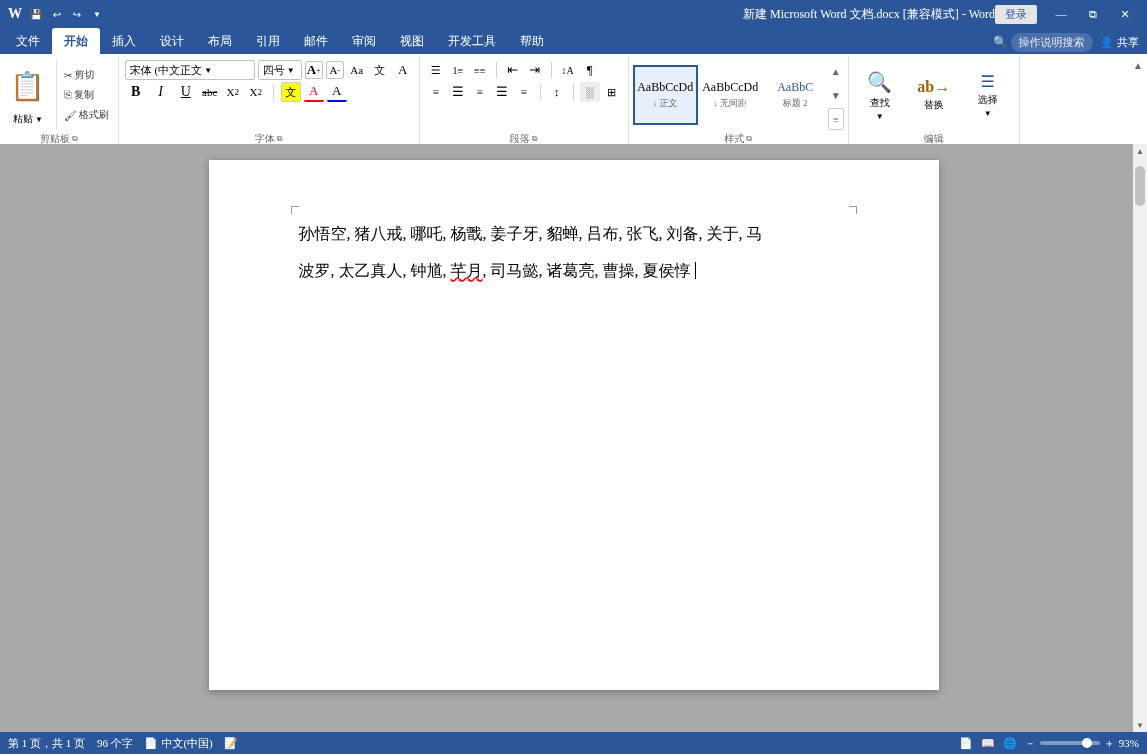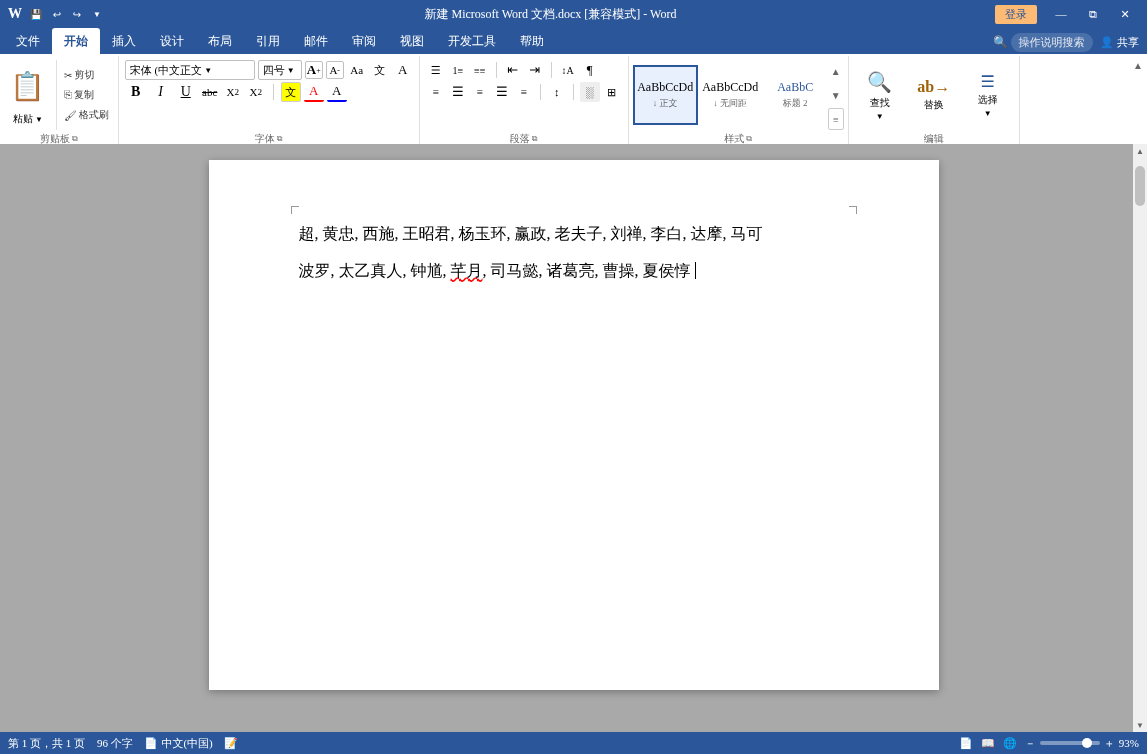--- a/index.html
+++ b/index.html
@@ -9,32 +9,32 @@
     #title-bar {
       background: #2b579a;
       height: 28px;
       display: flex;
       align-items: center;
       justify-content: space-between;
       padding: 0 8px;
       color: white;
     }
     #title-bar .title-left { display: flex; align-items: center; gap: 6px; }
-    #title-bar .title-center { font-size: 12px; color: #fff; flex: 1; text-align: center; }
+    #title-bar .title-center { font-size: 12px; color: #fff; flex: 1; text-align: right; }
     #title-bar .title-right { display: flex; align-items: center; gap: 4px; }
     .win-btn {
       width: 28px; height: 20px; display: flex; align-items: center; justify-content: center;
       font-size: 11px; color: white; cursor: pointer; border-radius: 2px;
     }
     .quick-access { display: flex; align-items: center; gap: 2px; }
     .qa-btn { width: 18px; height: 18px; display: flex; align-items: center; justify-content: center; color: white; font-size: 10px; cursor: pointer; }
 
     
     .login-btn {
-      background: #fdba74;
+      background: #e5e5e5;
       color: #2b579a;
       border: none;
       padding: 2px 10px;
       font-size: 11px;
       border-radius: 2px;
       cursor: pointer;
       margin-right: 6px;
     }
 
     
@@ -594,21 +594,21 @@
 
 <div id="main-area">
 
   <div id="document-page">
 
     <div class="corner-mark corner-tl"></div>
     <div class="corner-mark corner-tr"></div>
 
     <div class="doc-content">
       <div class="doc-line">
-        <span>超, 黄忠, 西施, 王昭君, 杨玉环, 赢政, 老夫子, 刘禅, 李白, 达摩, 马可</span>
+        <span>孙悟空, 猪八戒, 哪吒, 杨戬, 姜子牙, 貂蝉, 吕布, 张飞, 刘备, 关于, 马</span>
       </div>
       <div class="doc-line cursor-line">
         <span>波罗, 太乙真人, 钟馗, </span><span class="wavy-underline">芊月</span><span>, 司马懿, 诸葛亮, 曹操, 夏侯惇</span><span class="text-cursor">&nbsp;</span>
       </div>
     </div>
   </div>
 
   <div id="v-scrollbar">
     <div class="scroll-arrow">▲</div>
     <div class="scroll-thumb"></div>

